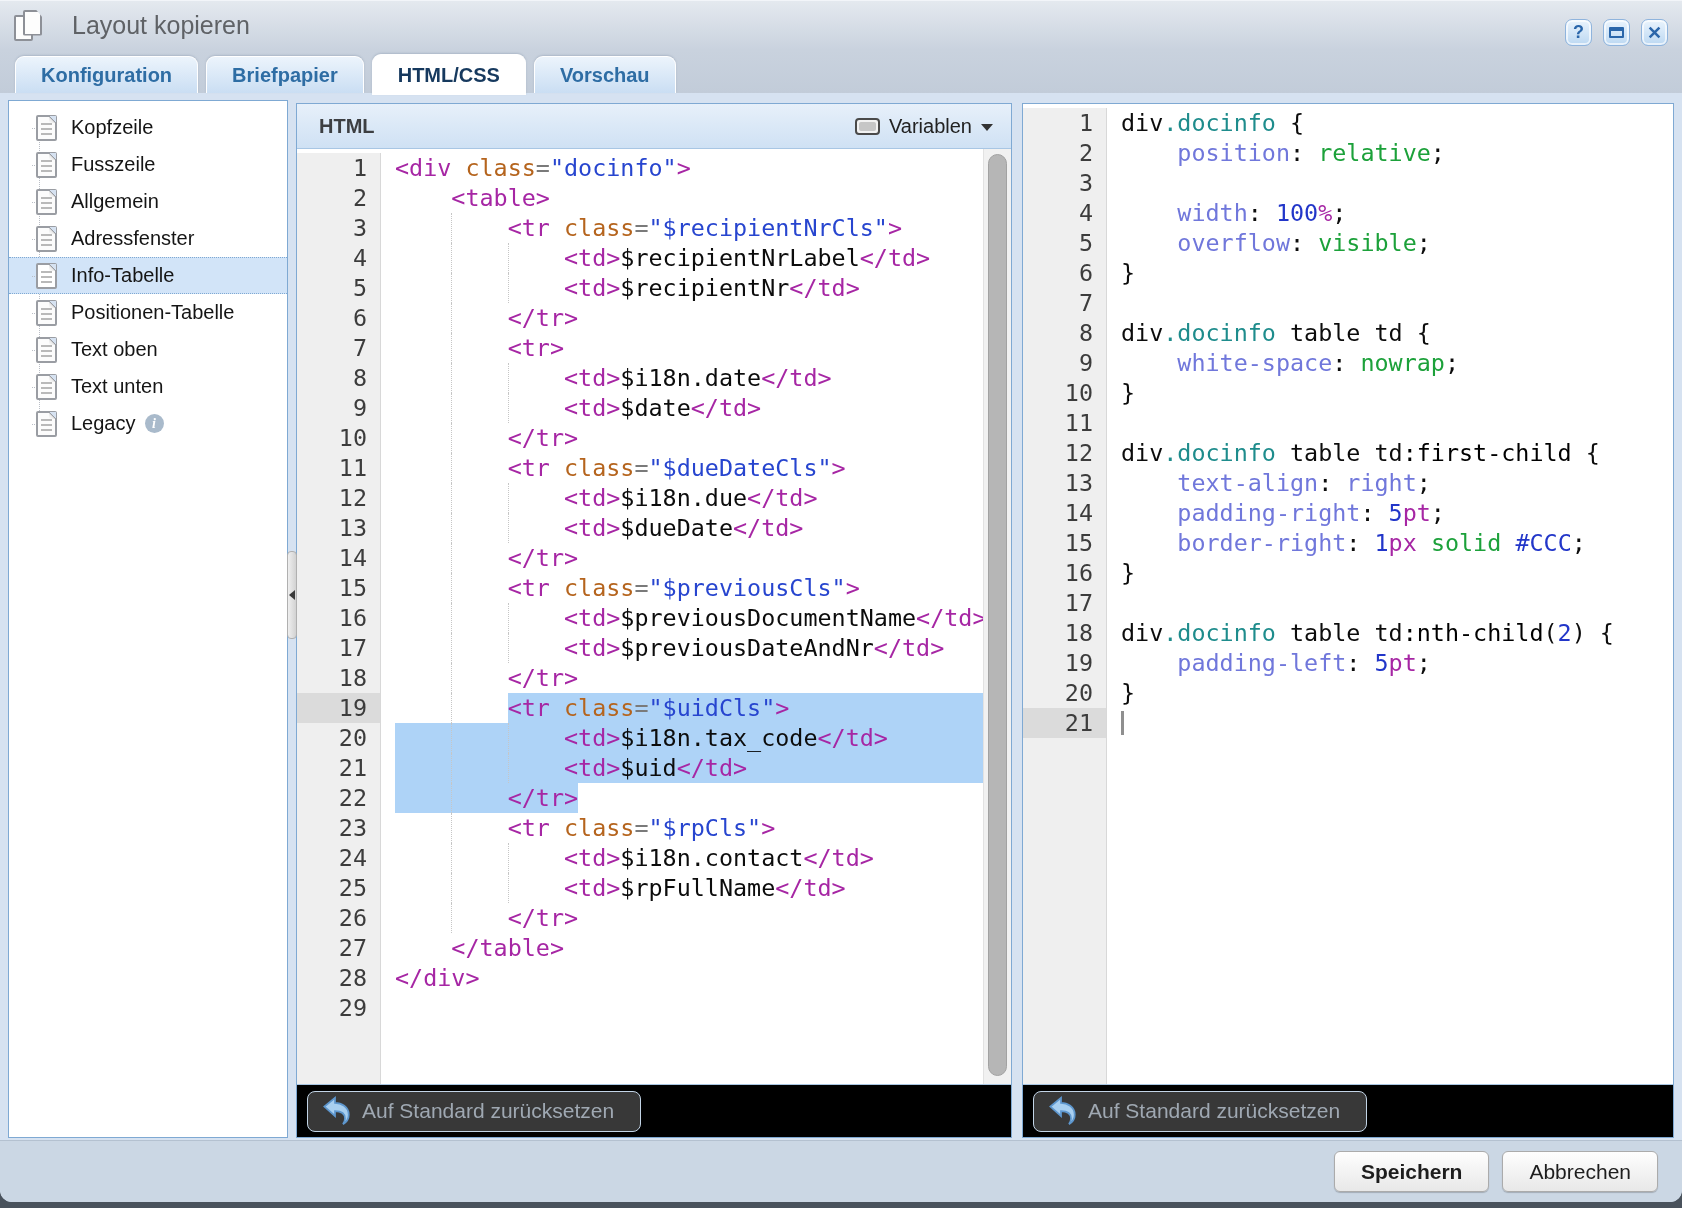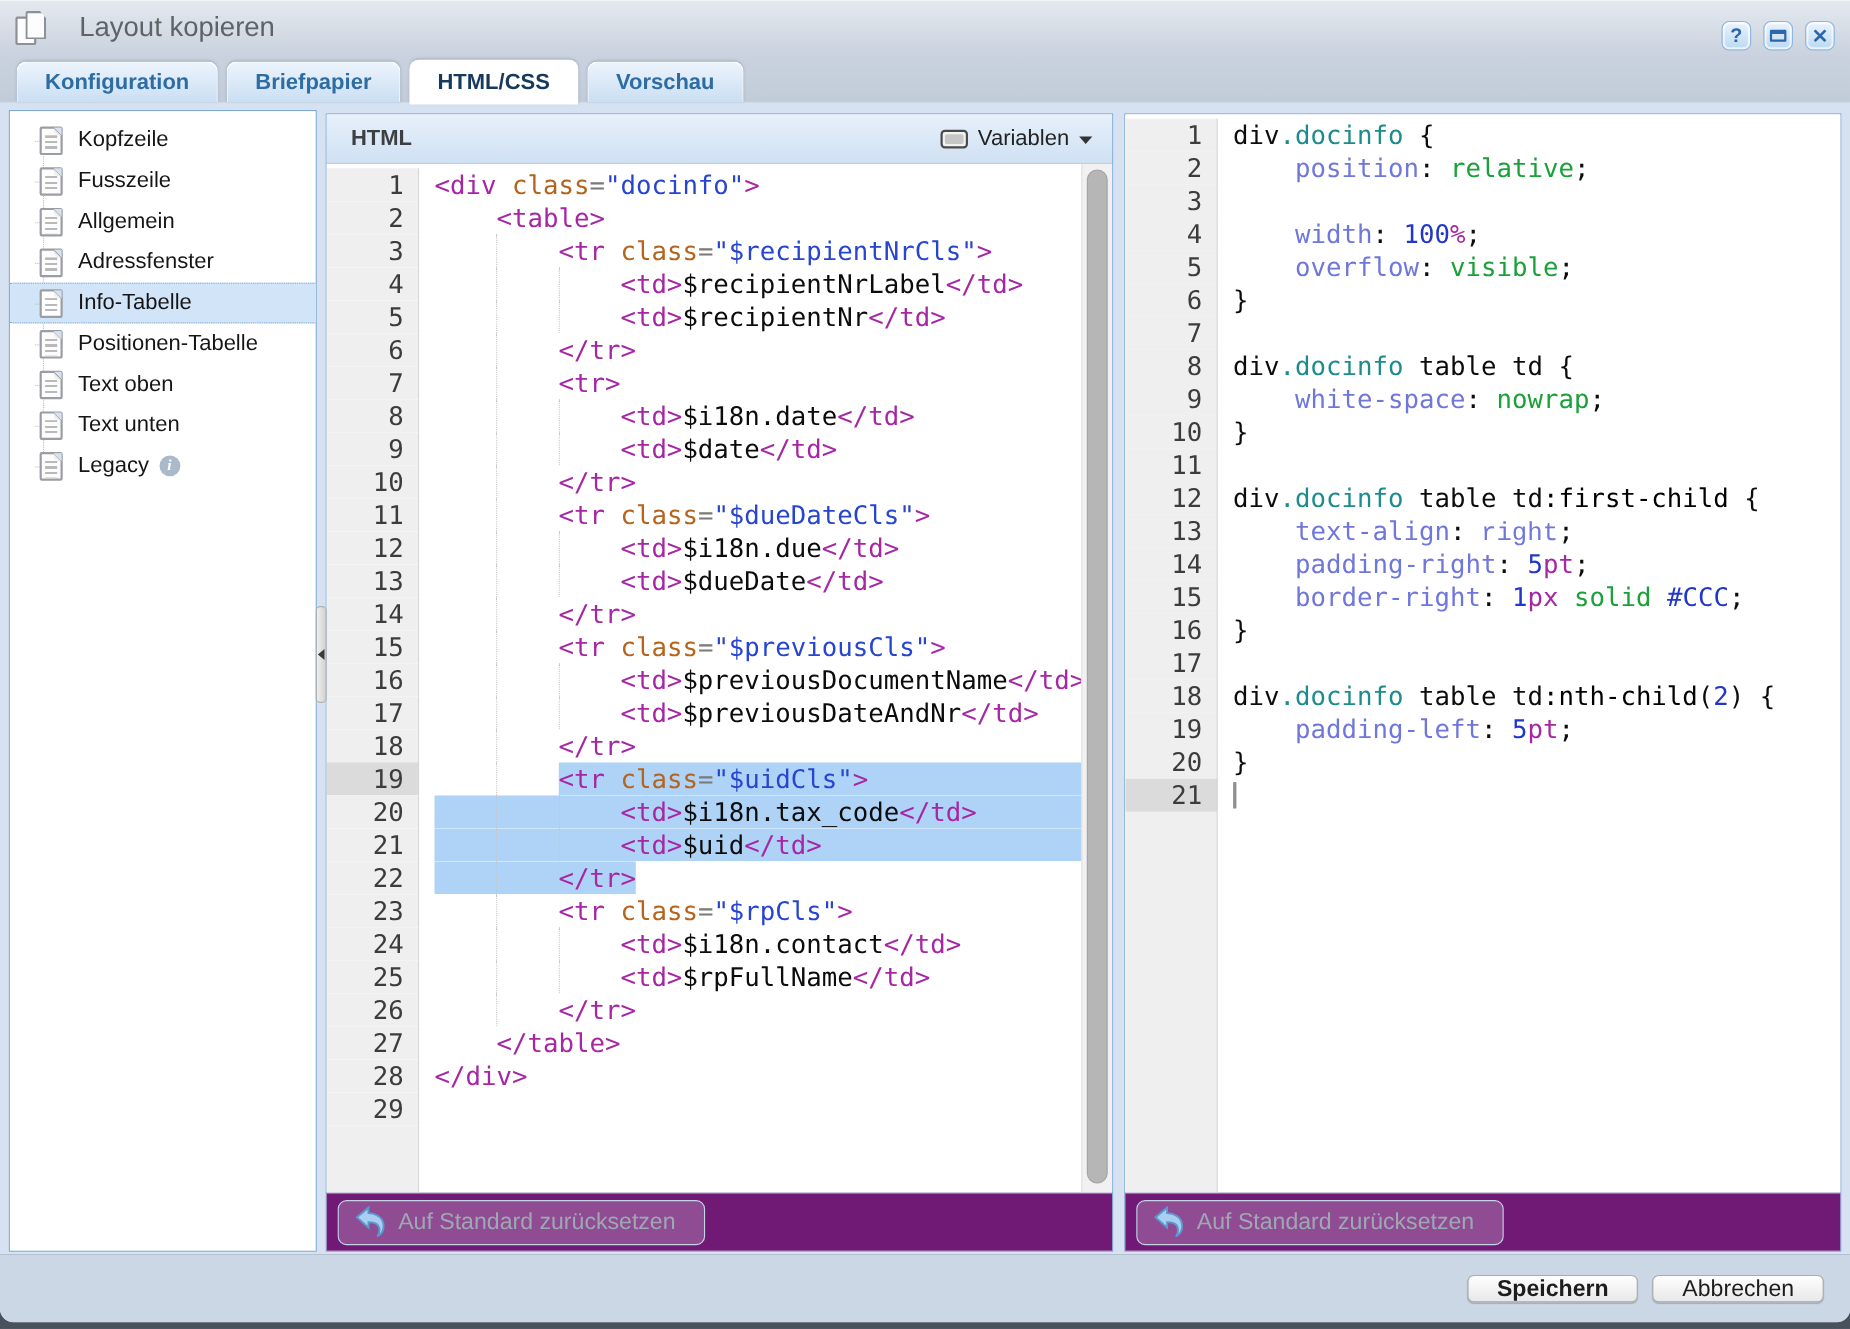--- a/index.html
+++ b/index.html
@@ -64,31 +64,31 @@
   .toks { position:relative; z-index:2; display:block; padding-left:14px; }
   .sel-hl { position:absolute; top:0; bottom:0; background:#aed3f7; z-index:0; }
   .guide { position:absolute; top:0; bottom:0; border-left:1px dotted #c6c6c6; z-index:1; }
   .cursor { position:absolute; left:14px; top:3px; width:3px; height:24px; background:#8f8f8f; z-index:3; }
   .vscroll { position:absolute; right:0; top:0; bottom:0; width:28px; background:#f1f1f1; border-left:1px solid #e2e2e2; z-index:6; }
   .vscroll .thumb { position:absolute; left:4px; right:4px; top:5px; bottom:8px; background:#b6b6b6; border:1px solid #a2a2a2; border-radius:10px; }
 
   
   .tk-tg { color:#a626a4; } .tk-at { color:#b5641d; } .tk-eq { color:#7a7a7a; }
   .tk-st { color:#2745cf; } .tk-tx { color:#0c0c0c; } .tk-pu { color:#0c0c0c; }
-  .tk-cl { color:#1e8c8c; } .tk-pr { color:#7077db; } .tk-va { color:#7077db;font-family:Liberation Mono, monospace; }
+  .tk-cl { color:#1e8c8c; } .tk-pr { color:#7077db; } .tk-va { color:#7077db; }
   .tk-vl { color:#1ca13a; } .tk-nu { color:#2236c9; } .tk-un { color:#a626a4; }
   .tk-ps { color:#000000; }
 
-  .panel-footer { height:53px; flex:none; background:#701a75; border-top:1px solid #a9c6e2; display:flex; align-items:center; padding:0 10px; }
+  .panel-footer { height:53px; flex:none; background:#000000; border-top:1px solid #a9c6e2; display:flex; align-items:center; padding:0 10px; }
   .reset-btn { display:flex; align-items:center; gap:12px; height:41px; padding:0 26px 0 12px; border:1px solid #c2d4e6; border-radius:8px; background:rgba(255,255,255,.22); color:#9fa8b2; font-size:21px; }
   .undo-svg { width:30px; height:30px; flex:none; }
 
   
   .dialog-footer { position:relative; height:62px; background:#cbd7e4; border-top:1px solid #b4c1d0; display:flex; align-items:center; justify-content:flex-end; gap:13px; padding-right:24px; border-radius:0 0 12px 12px; }
-  .btn { height:25px; min-width:153px; padding:0 26px; border:1px solid #ababab; border-radius:6px; background:linear-gradient(#fefefe,#e8e8e8); font-size:21px; color:#1d1d1d; box-shadow:0 1px 1px rgba(0,0,0,.2); }
+  .btn { height:41px; min-width:153px; padding:0 26px; border:1px solid #ababab; border-radius:6px; background:linear-gradient(#fefefe,#e8e8e8); font-size:21px; color:#1d1d1d; box-shadow:0 1px 1px rgba(0,0,0,.2); }
   .btn.primary { font-weight:bold; }
 </style>
 </head>
 <body>
 
 <div class="dialog">
 
   <div class="titlebar">
     <div class="title-icon">
       <div class="page back"></div>

